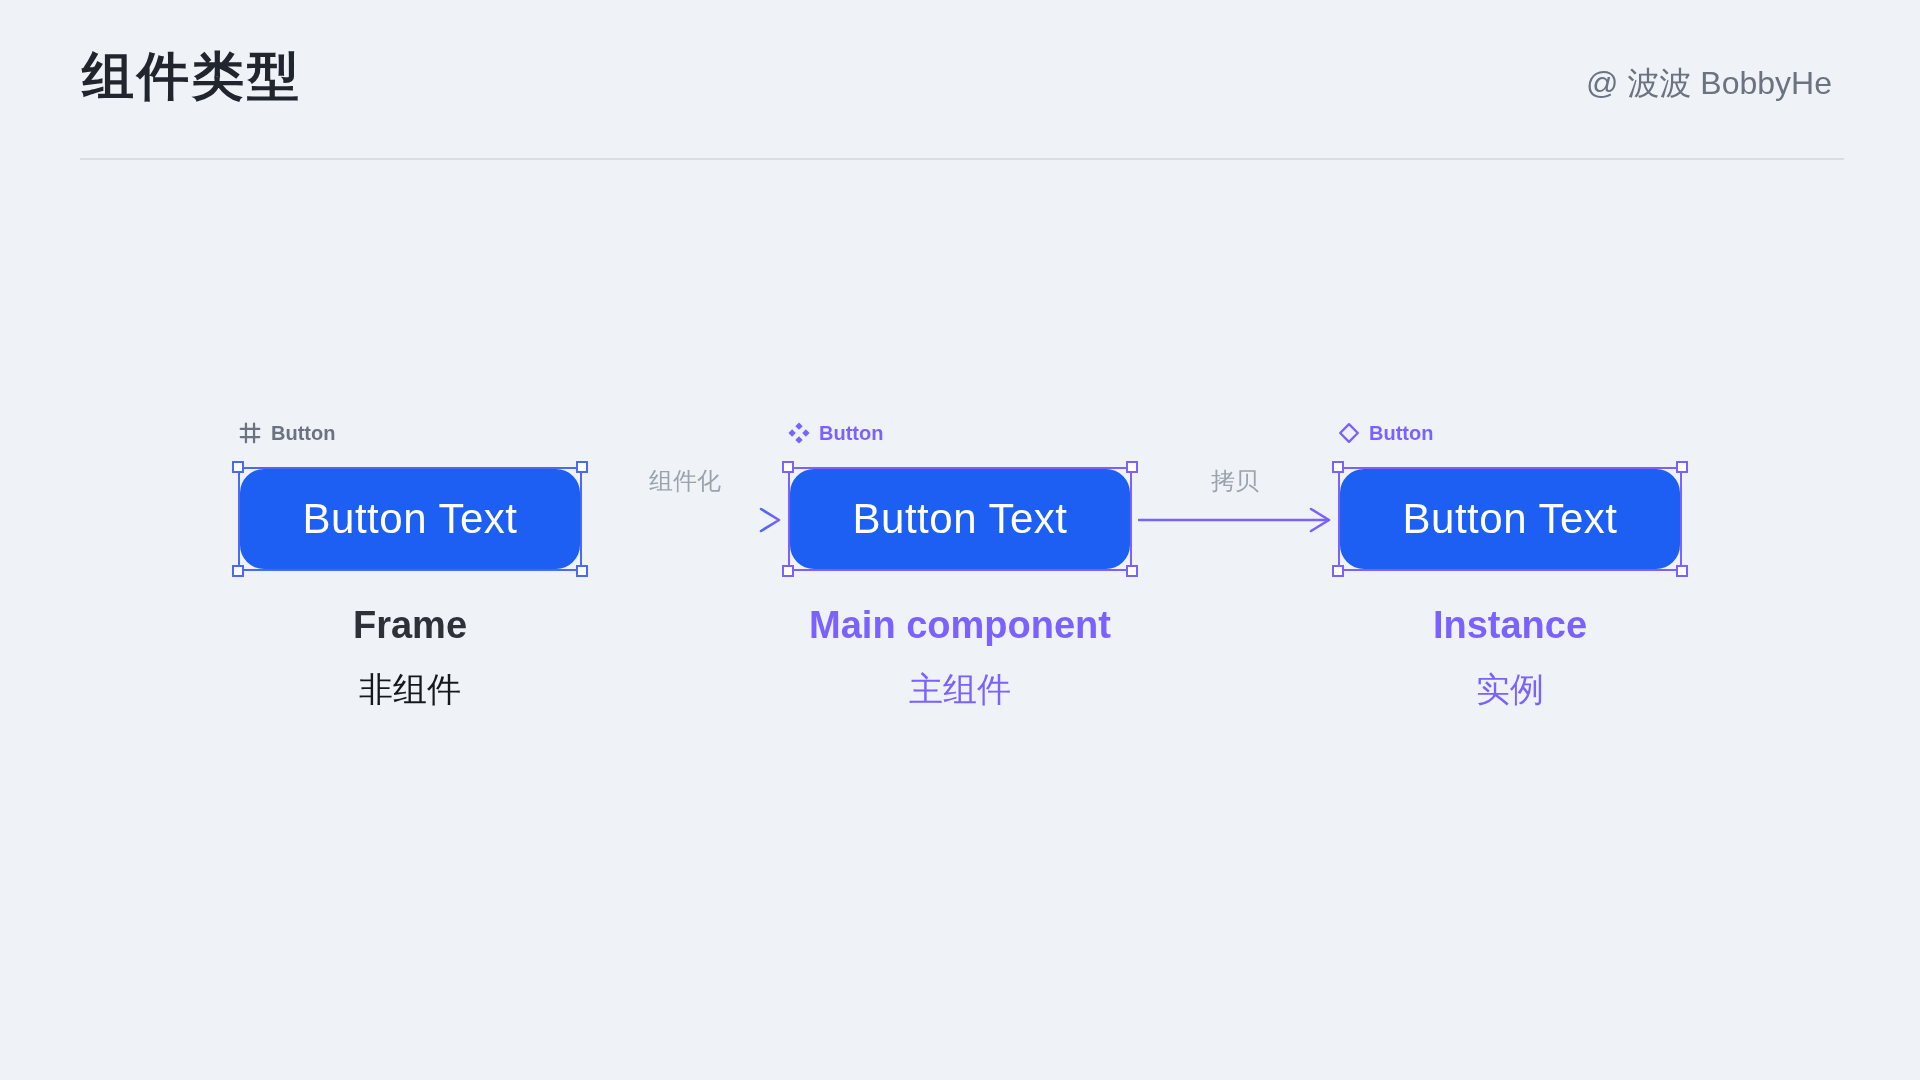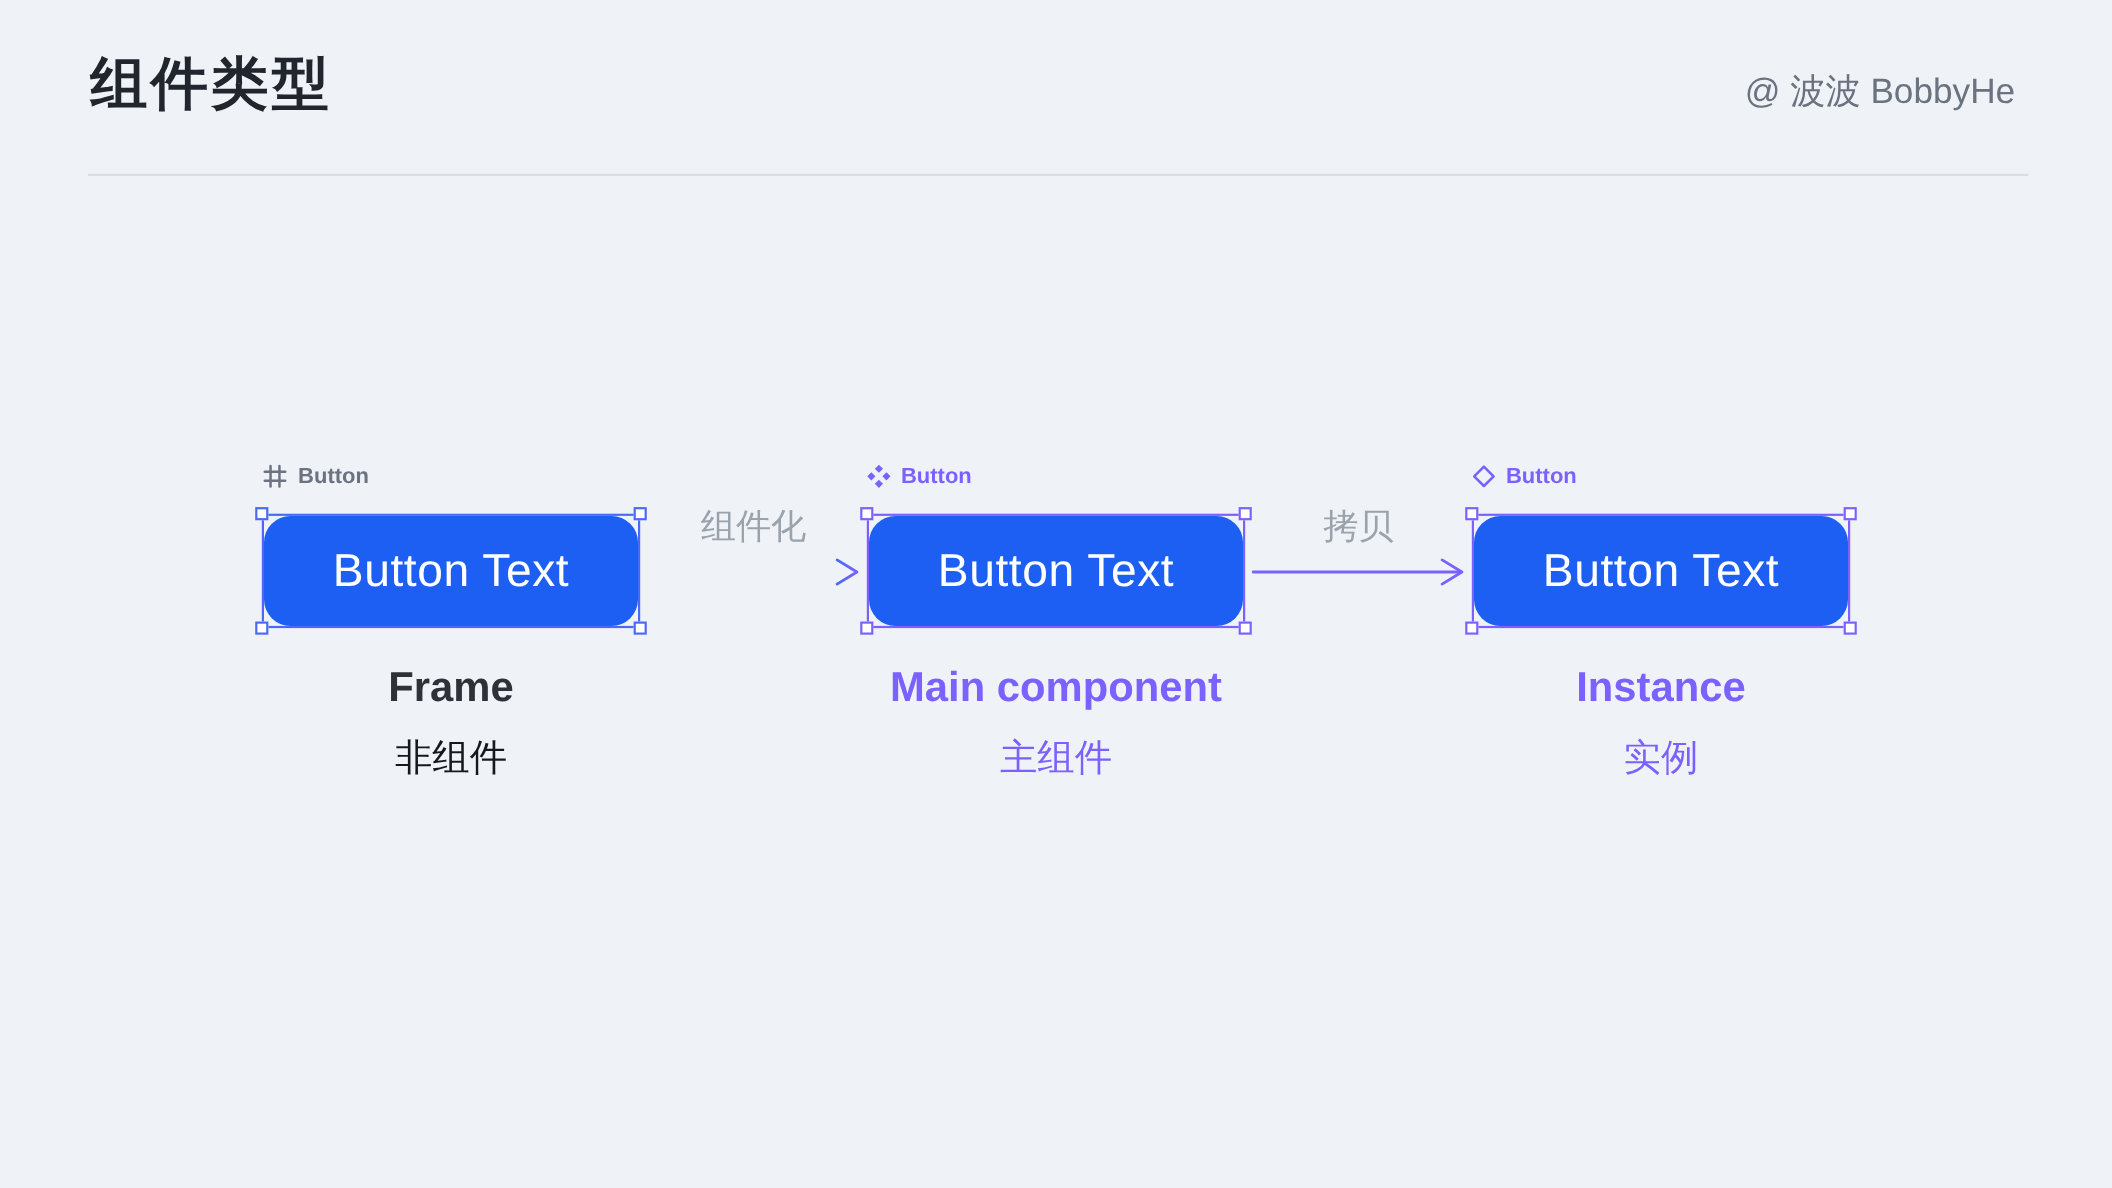--- a/index.html
+++ b/index.html
@@ -71,23 +71,22 @@
   .g-component .caption { color: var(--component-accent, #7b61ff); }
   .caption-zh { text-align:center; font-size:34px; line-height:38px; white-space:nowrap; }
   .g-frame .caption-zh { color: var(--caption-zh-dark, #15181c); }
   .g-component .caption-zh { color: var(--component-accent, #7b61ff); }
 
   
   .arrow { position:absolute; top:462px; width:194px; }
   .arrow.pos-1 { left:588px; }
   .arrow.pos-2 { left:1138px; }
   .arrow-label {
-    text-align:center; font-size:32px; line-height:37px;
+    text-align:center; font-size:24px; line-height:37px;
     color: var(--arrow-label-gray, #9aa2ac);
-    font-family: Liberation Mono, monospace;
   }
   .arrow svg { display:block; margin-top:0; }
   .arrow-line { stroke-width:2.6; fill:none; stroke-linecap:round; stroke-linejoin:round; }
   .stop-a { stop-color: var(--frame-accent, #4a6af5); }
   .stop-b { stop-color: var(--component-accent, #7b61ff); }
   .arrow2-stroke { stroke: var(--component-accent, #7b61ff); }
 </style>
 </head>
 <body>
 

